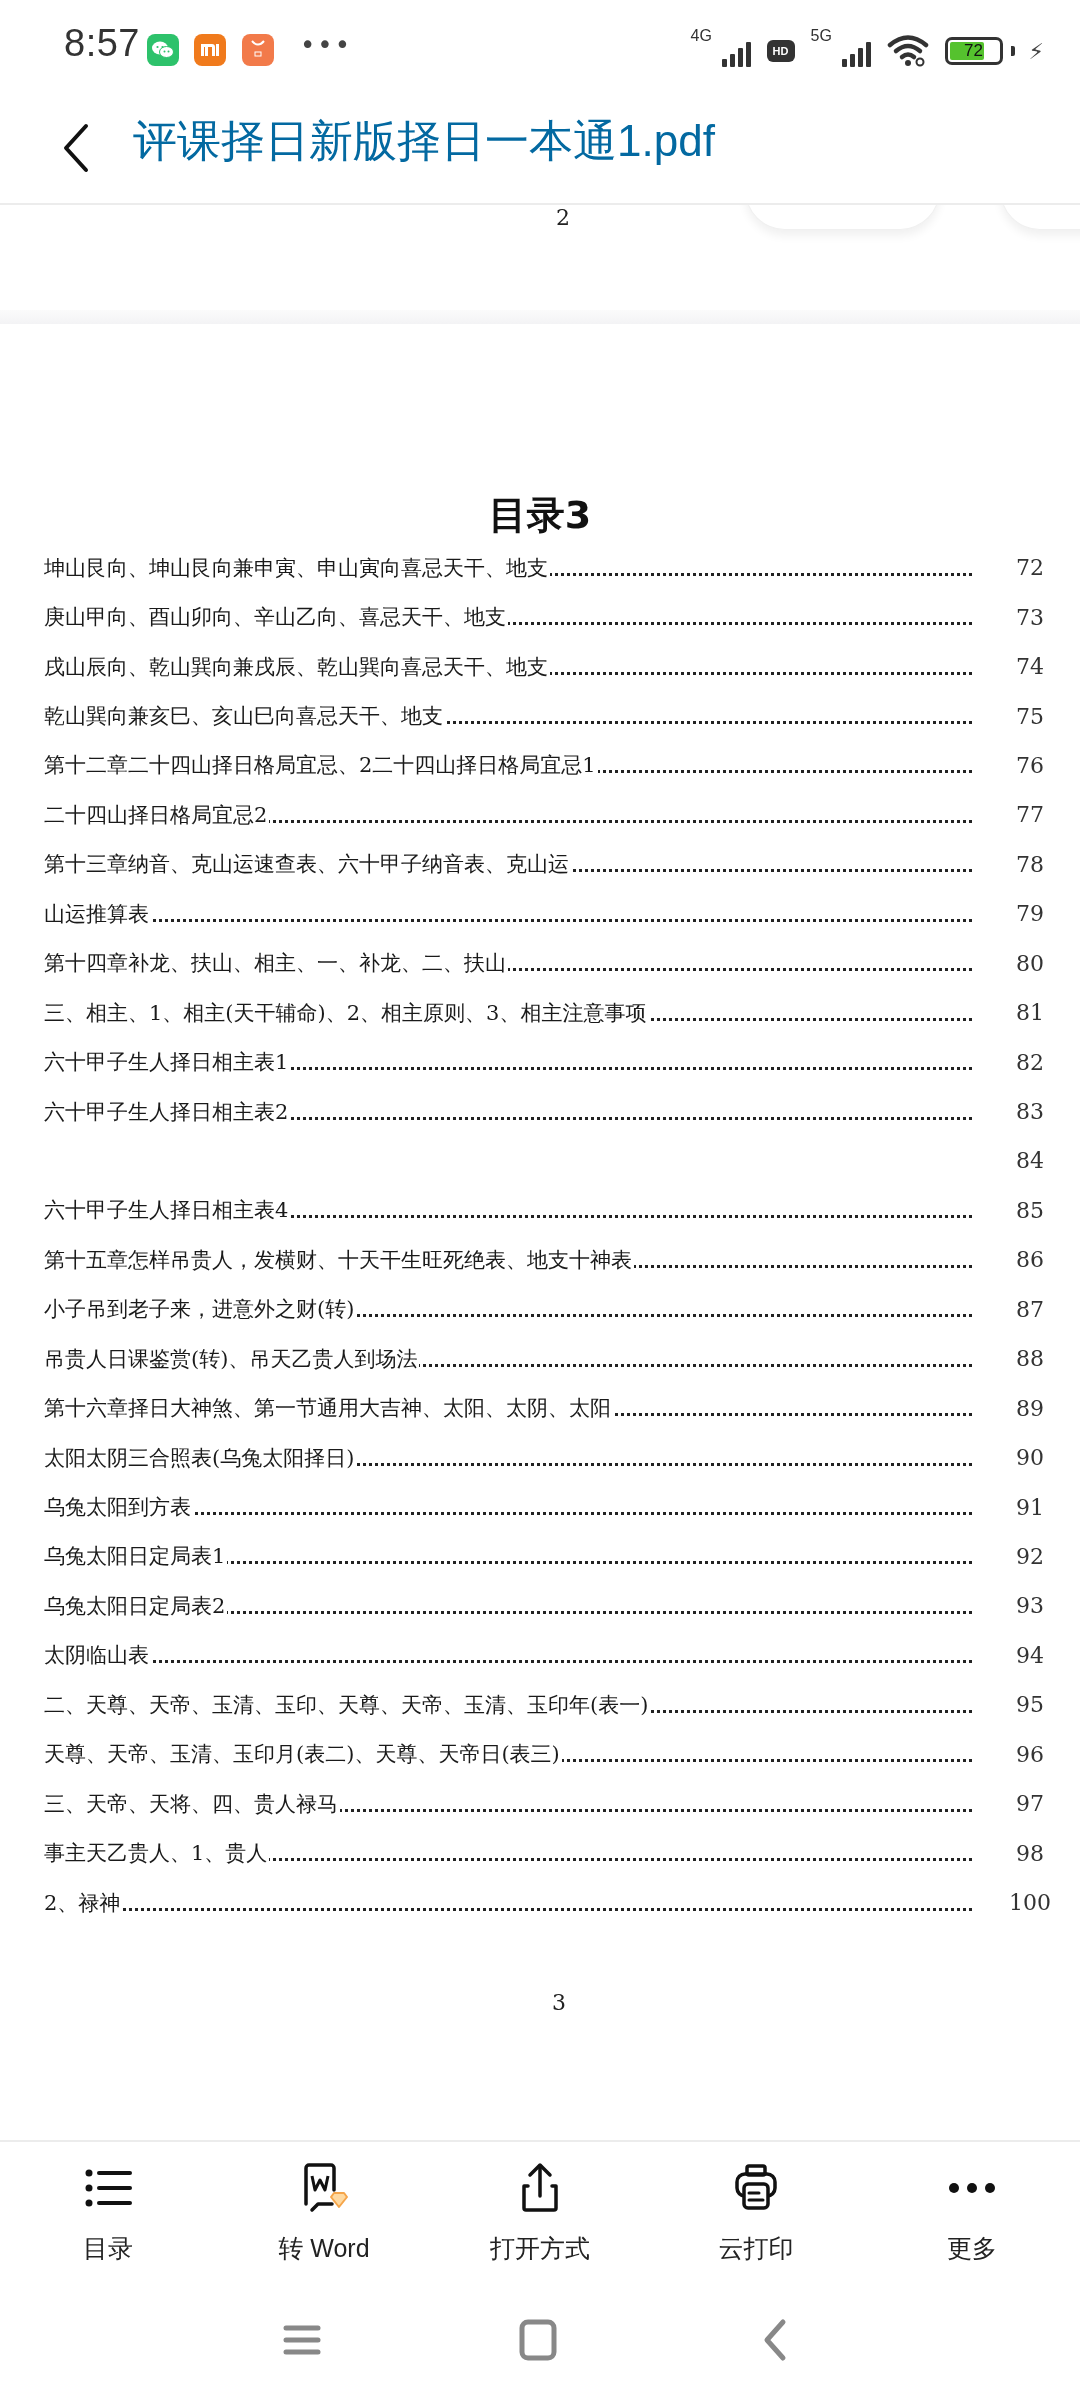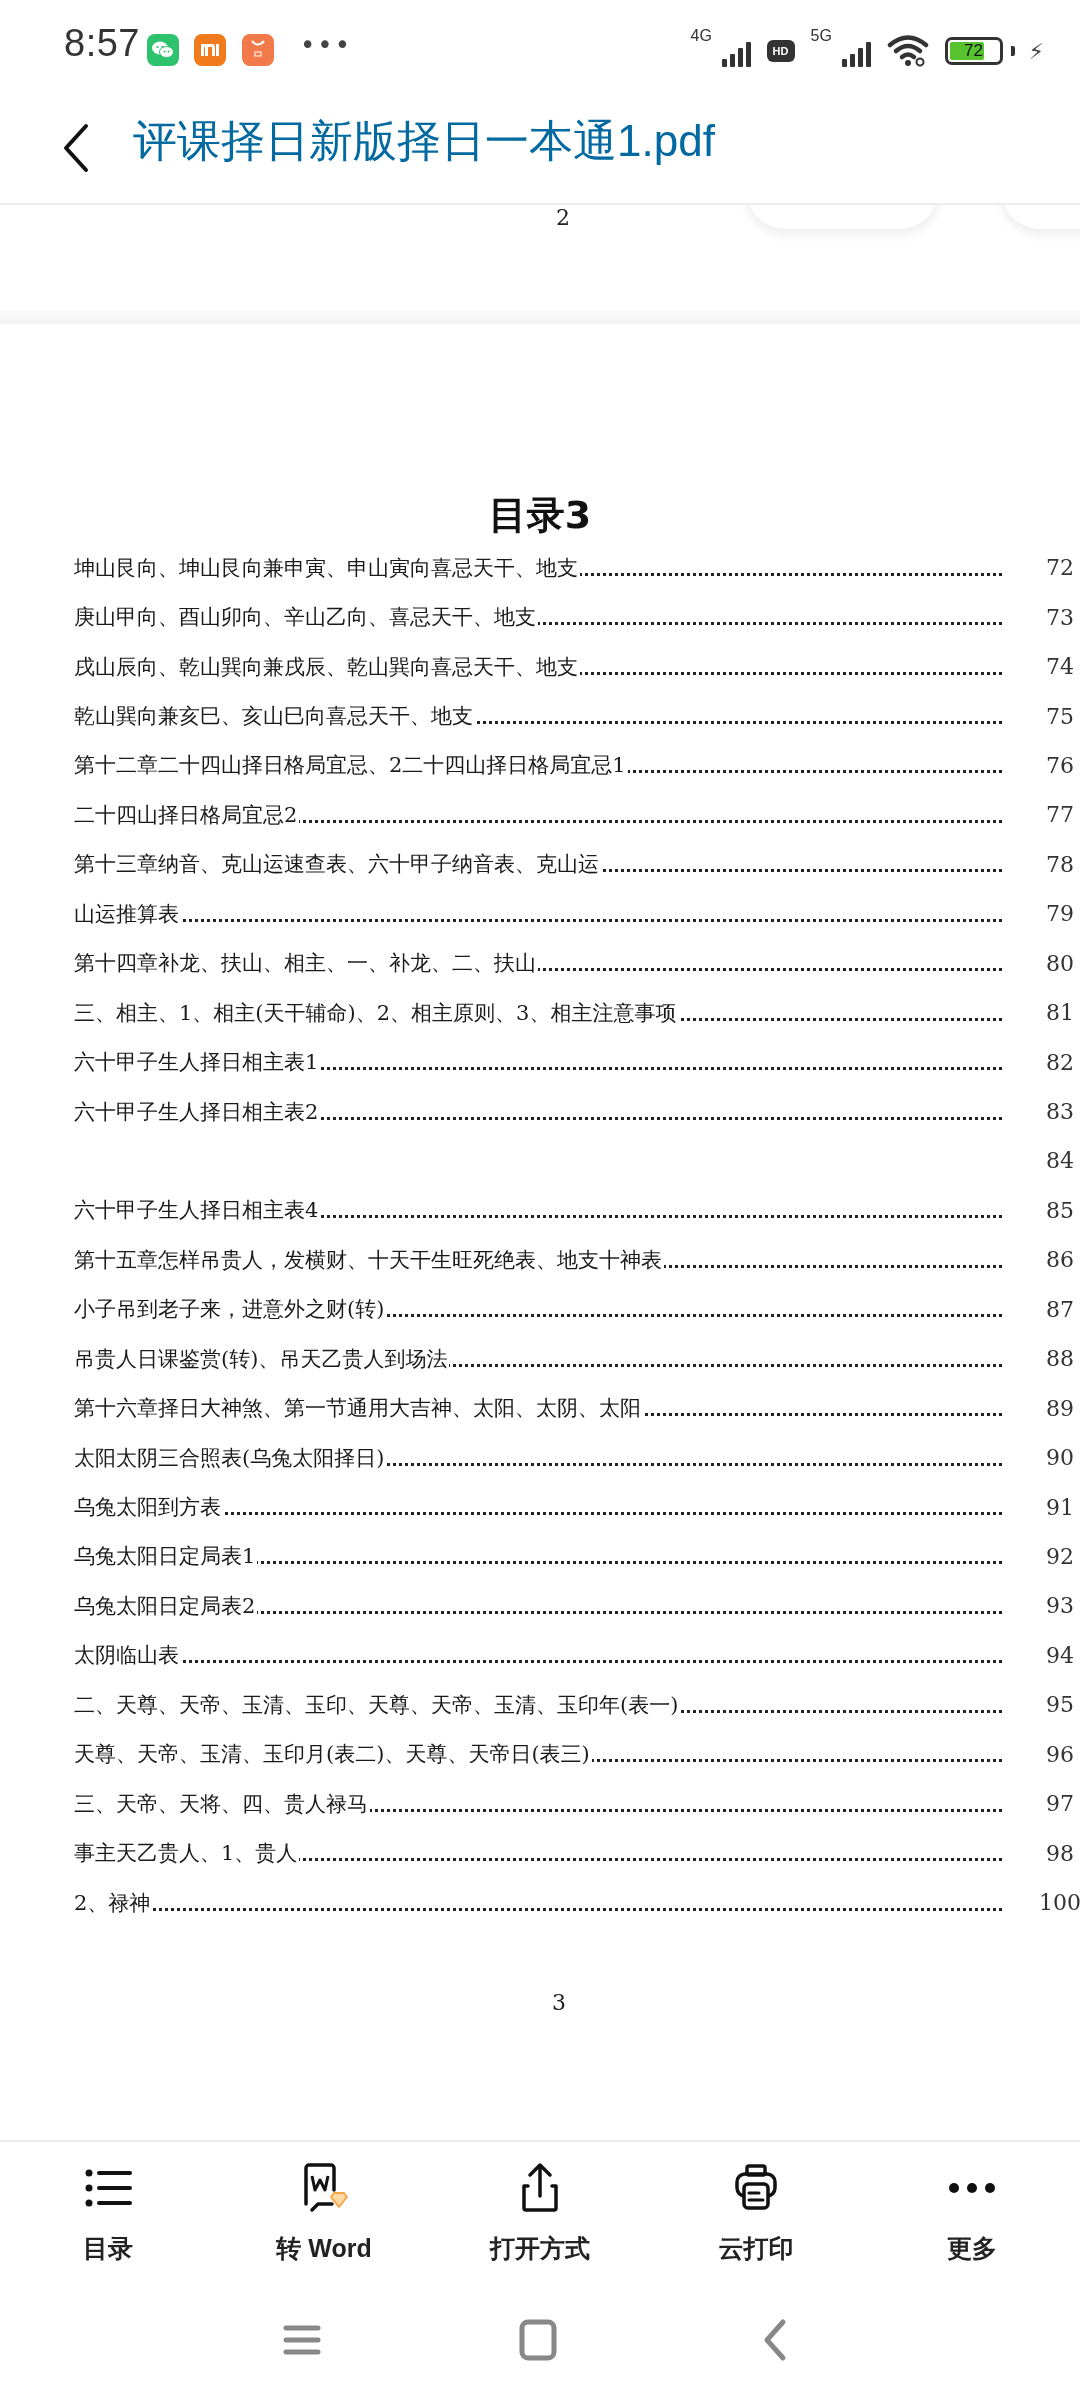--- a/index.html
+++ b/index.html
@@ -32,30 +32,30 @@
   .back-btn { position: absolute; left: 52px; top: 18px; width: 50px; height: 60px; cursor: pointer; }
   .header-title { position: absolute; left: 133px; top: 12px; font-size: 44px; color: #0369a1; font-family: "Liberation Sans", "DejaVu Sans", sans-serif; white-space: nowrap; }
   .header-line { position: absolute; left: 0; top: 203px; width: 1080px; height: 2px; background: #ececec; }
 
   
   .doc { position: absolute; left: 0; top: 205px; width: 1080px; height: 1935px; overflow: hidden; background: #fff; }
   .prev-pageno { position: absolute; left: 556px; top: 0px; font-size: 22px; font-family: "DejaVu Serif", "Liberation Serif", serif; color: #222; }
   .float-pill { position: absolute; top: -20px; height: 45px; border-radius: 0 0 40px 40px; box-shadow: 0 6px 10px rgba(0,0,0,0.06); border: 1px solid #f0f0f0; border-top: none; background: #fff; }
   .page-gap { position: absolute; left: 0; top: 105px; width: 1080px; height: 14px; background: linear-gradient(#fbfbfb, #f3f3f5); }
   .toc-title { position: absolute; left: 0; top: 285px; width: 1080px; text-align: center; font-size: 38px; font-weight: bold; font-family: "DejaVu Sans", sans-serif; color: #111; }
-  .toc-list { position: absolute; left: 0; top: 338px; width: 916px; padding-left: 30px; }
+  .toc-list { position: absolute; left: 0; top: 338px; width: 916px; }
   .toc-row { position: relative; height: 49.45px; display: flex; align-items: center; cursor: pointer; }
   .toc-text { position: absolute; left: 44px; width: 928px; overflow: hidden; white-space: nowrap; font-size: 21px; font-family: "DejaVu Serif", "Liberation Serif", serif; color: #1a1a1a; }
   .toc-text .lbl { background: #fff; padding-right: 2px; position: relative; z-index: 1; }
   .toc-text::after { content: ""; position: absolute; left: 0; right: 0; bottom: 6px; border-bottom: 3px dotted #222; z-index: 0; }
   .toc-page { position: absolute; left: 990px; width: 80px; text-align: center; font-size: 22px; font-family: "DejaVu Serif", "Liberation Serif", serif; color: #333; }
   .cur-pageno { position: absolute; left: 552px; top: 1785px; font-size: 22px; font-family: "DejaVu Serif", "Liberation Serif", serif; color: #222; }
 
   
-  .toolbar { position: absolute; left: 0; top: 2140px; width: 1080px; height: 150px; border-top: 2px solid #ececec; background: #fff; display: flex; font-weight: bold; }
+  .toolbar { position: absolute; left: 0; top: 2140px; width: 1080px; height: 150px; border-top: 2px solid #ececec; background: #fff; display: flex; }
   .tool { flex: 1; display: flex; flex-direction: column; align-items: center; padding-top: 18px; cursor: pointer; }
   .tool svg { width: 56px; height: 56px; }
   .tool-label { margin-top: 16px; font-size: 25px; color: #222; font-family: "Liberation Sans", "DejaVu Sans", sans-serif; }
 
   
   .navbar { position: absolute; left: 0; top: 2290px; width: 1080px; height: 110px; }
   .nav-btn { position: absolute; top: 20px; width: 60px; height: 60px; display: flex; align-items: center; justify-content: center; cursor: pointer; }
 </style>
 </head>
 <body>

